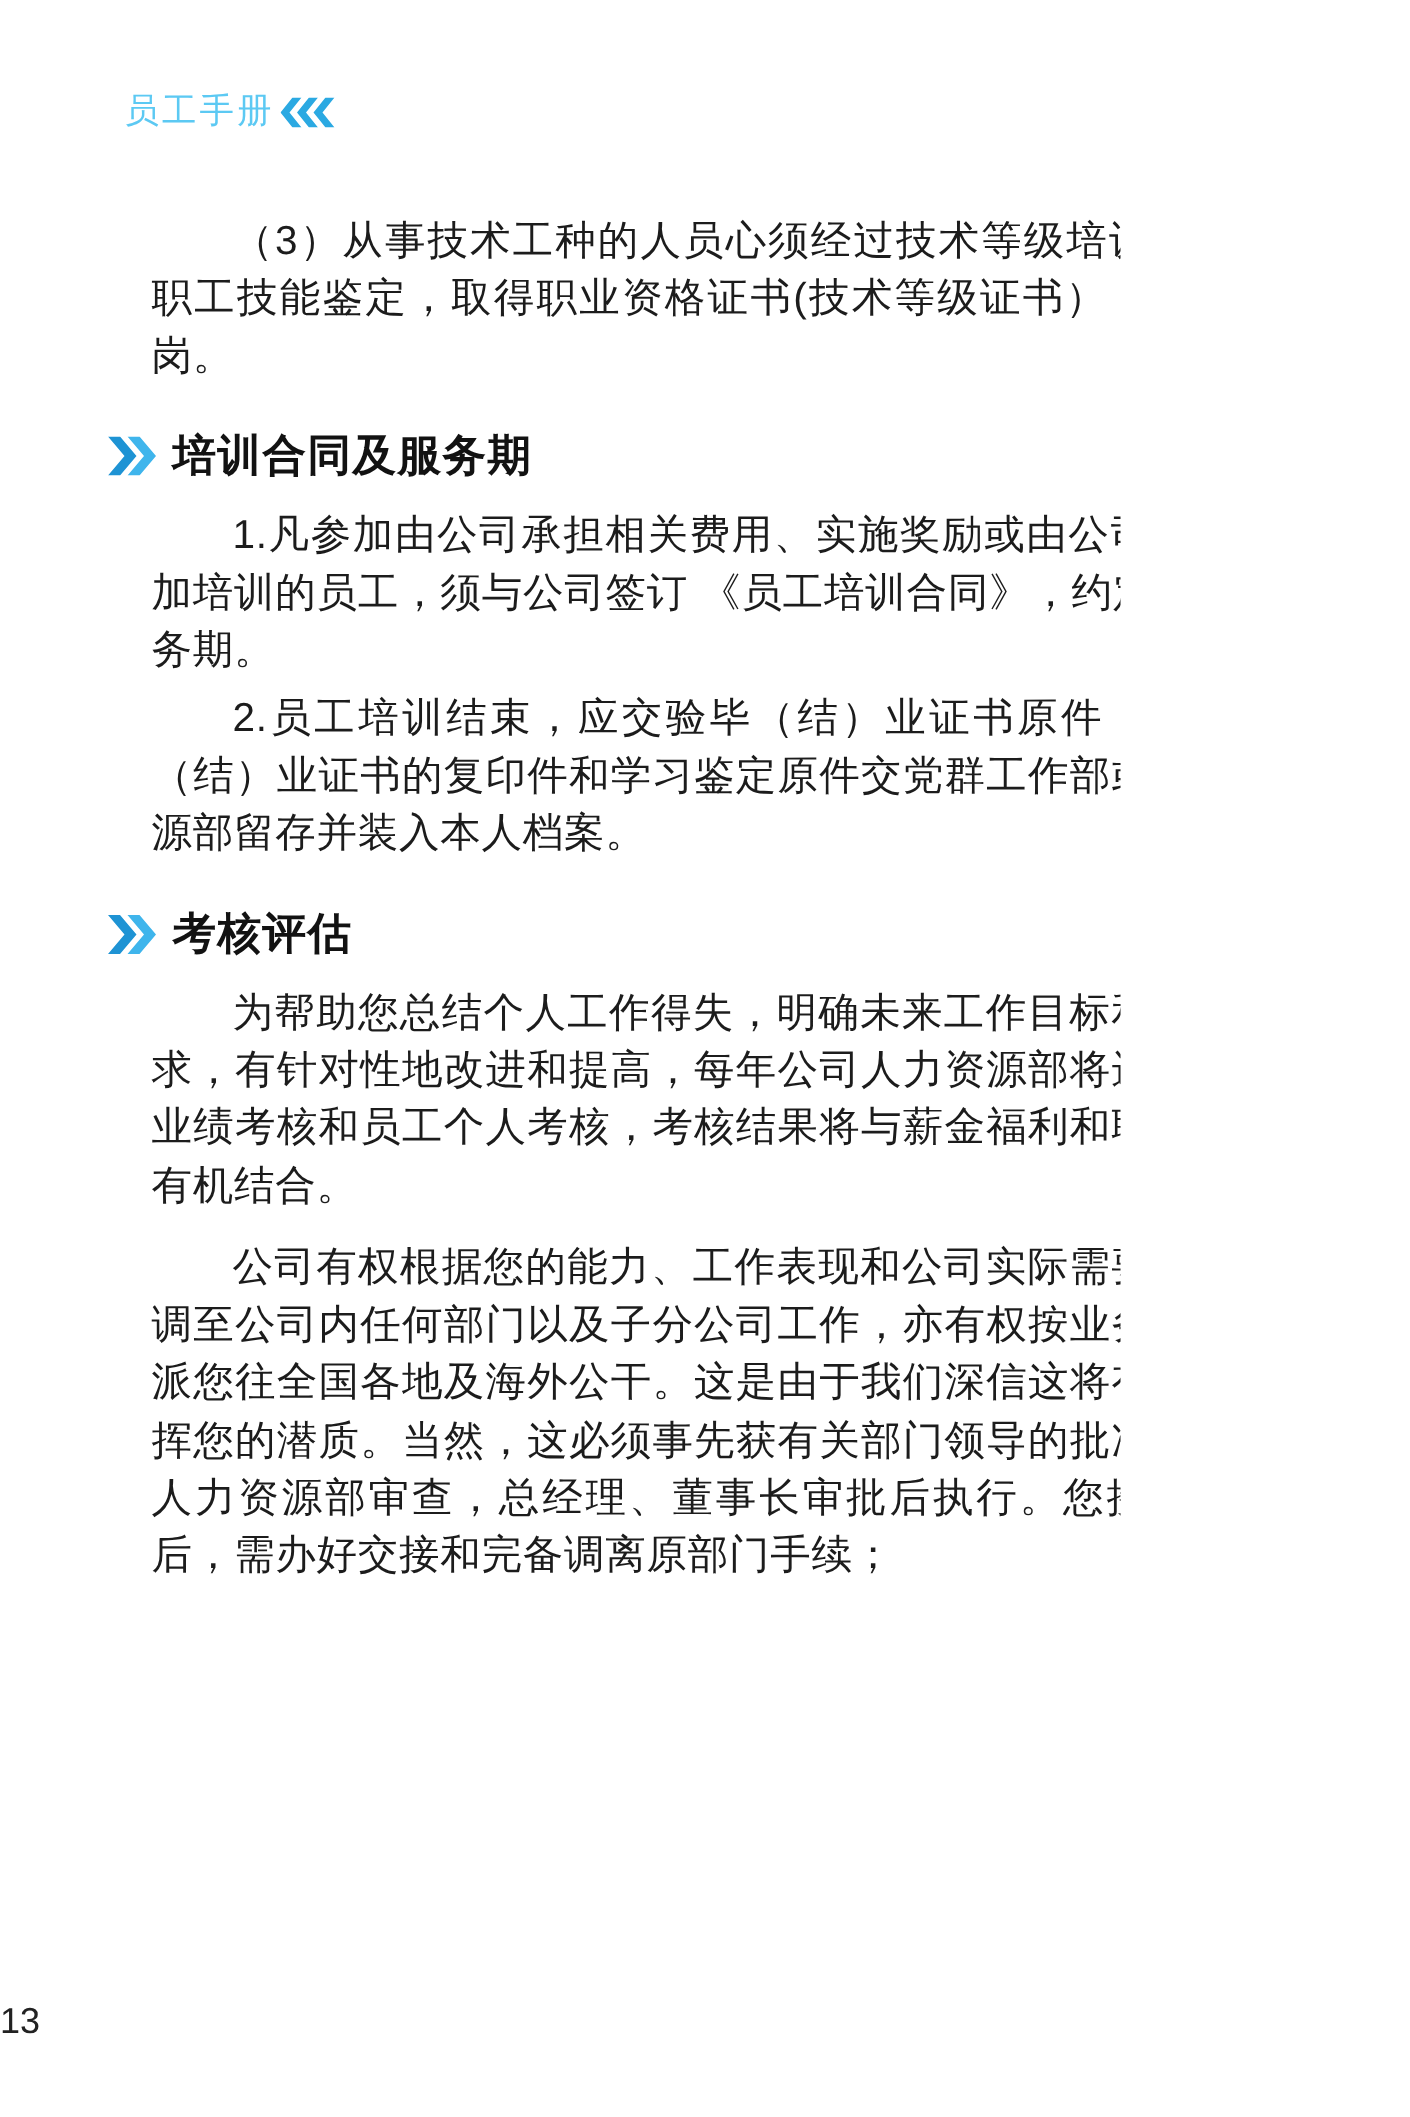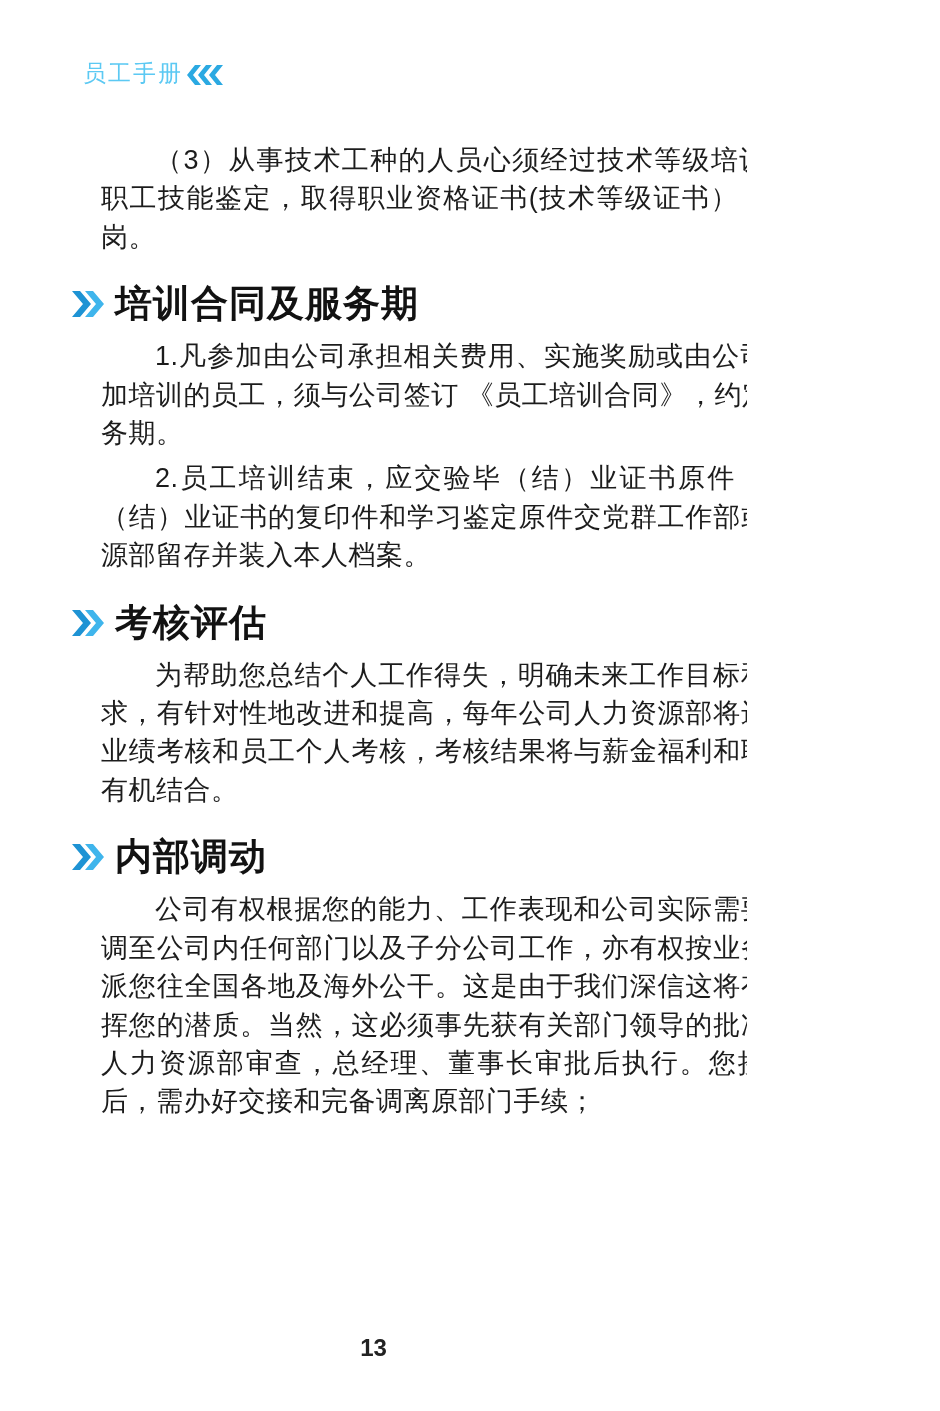--- a/index.html
+++ b/index.html
@@ -46,36 +46,35 @@
     text-indent: 2em;
     font-weight: 400;
     letter-spacing: 0.5px;
   }
   .section { margin: 16px; }
   .section-heading {
     display: flex;
     align-items: center;
     gap: 10px;
     margin: 30px 0 15px 0;
-    font-size: 37px;
+    font-size: 29px;
     line-height: 36px;
     font-weight: 700;
     color: #121212;
     letter-spacing: 1px;
   }
   .section-heading svg { display: block; flex: 0 0 auto; }
 
   
   .doc-footer {
     position: absolute;
     left: 0;
     right: 0;
     top: 1334px;
-    text-align: center;
-    font-weight: bold;
+    text-align: left;
   }
   .doc-footer .page-num {
     font-size: 24px;
     color: #222222;
   }
 </style>
 </head>
 <body>
 
 <div class="page">
@@ -118,29 +117,20 @@
             <path d="M0 0 L8 0 L19 13 L8 26 L0 26 L11 13 Z" fill="#1e93d4"></path>
             <path d="M13 0 L21 0 L32 13 L21 26 L13 26 L24 13 Z" fill="#3fb5ec"></path>
           </svg>
         </span>
         <span>考核评估</span>
       </div>
       <p class="para">为帮助您总结个人工作得失，明确未来工作目标和工作要求，有针对性地改进和提高，每年公司人力资源部将进行经营业绩考核和员工个人考核，考核结果将与薪金福利和职务升迁有机结合。</p>
     </div>
 
     <div class="section">
-      <div class="section-heading">
-        <span>
-          <svg width="33" height="26" viewBox="0 0 33 26">
-            <path d="M0 0 L8 0 L19 13 L8 26 L0 26 L11 13 Z" fill="#1e93d4"></path>
-            <path d="M13 0 L21 0 L32 13 L21 26 L13 26 L24 13 Z" fill="#3fb5ec"></path>
-          </svg>
-        </span>
-        <span>内部调动</span>
-      </div>
       <p class="para">公司有权根据您的能力、工作表现和公司实际需要，将您调至公司内任何部门以及子分公司工作，亦有权按业务需要指派您往全国各地及海外公干。这是由于我们深信这将有利于发挥您的潜质。当然，这必须事先获有关部门领导的批准，公司人力资源部审查，总经理、董事长审批后执行。您接到通知后，需办好交接和完备调离原部门手续；</p>
     </div>
 
   </div>
 
   <div class="doc-footer">
     <span class="page-num">13</span>
   </div>
 
 </div>

